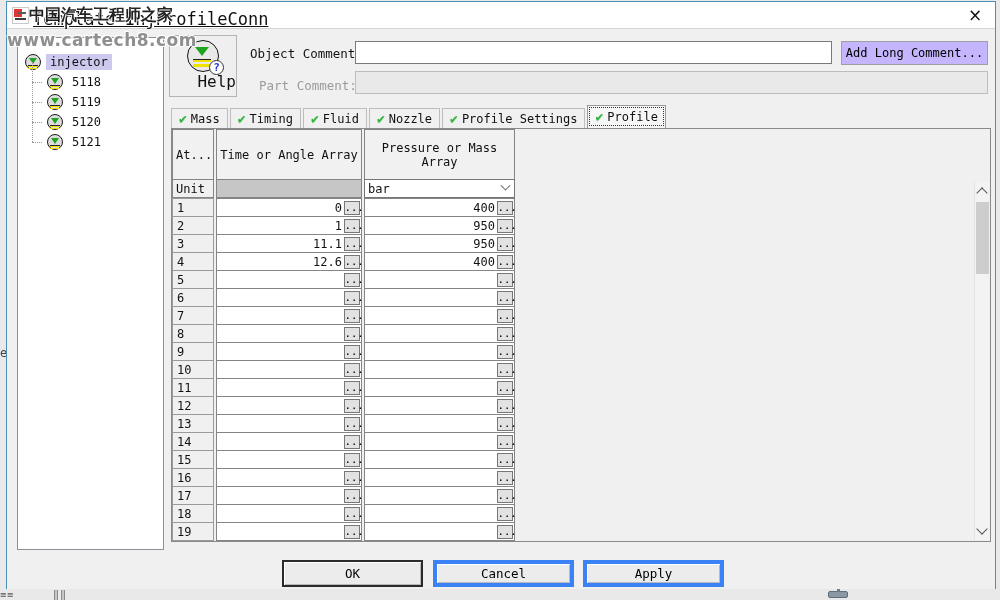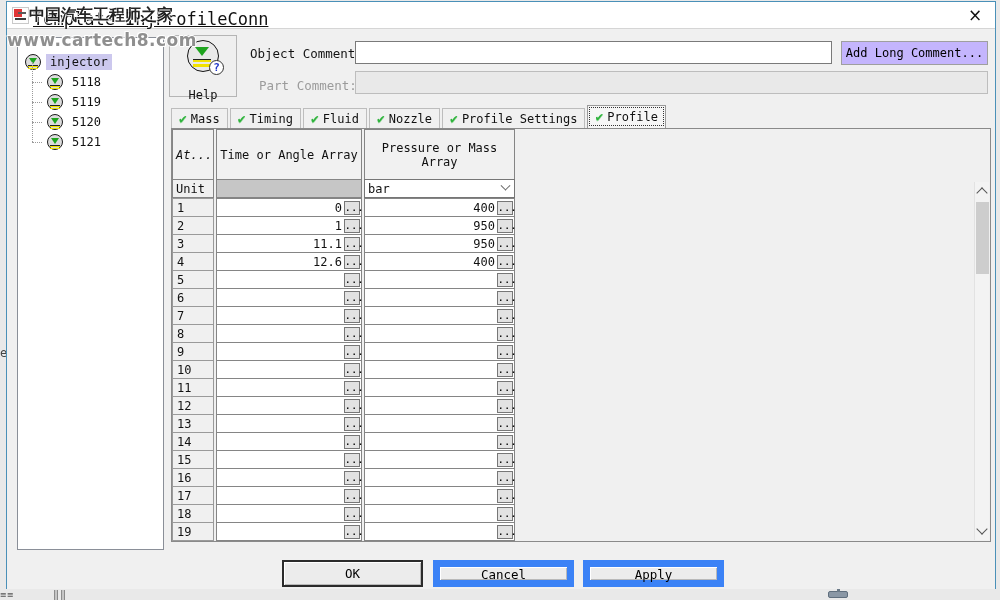--- a/index.html
+++ b/index.html
@@ -47,42 +47,42 @@
   .inj-icon .yb1 { position:absolute; left:2px; top:9.5px; width:10px; height:2px; background:#f2e200; border-top:1px solid #222; }
   .inj-icon .yb2 { position:absolute; left:2px; top:12.5px; width:10px; height:1.5px; background:#f2e200; }
 
   
   .help-btn { position:absolute; left:162px; top:5px; width:68px; height:62px; background:#efefef; border:1px solid #b5b5b5; text-align:center; }
   .help-circle { position:relative; width:32px; height:32px; border:1.6px solid #141414; border-radius:50%; background:#e9e9e9; margin:4px auto 0; }
   .help-circle .tri { position:absolute; left:7px; top:6px; width:0; height:0; border-left:7px solid transparent; border-right:7px solid transparent; border-top:9px solid #1fa41f; }
   .help-circle .yb1 { position:absolute; left:5px; top:18px; width:18px; height:3px; background:#f2e200; border-top:1px solid #222; }
   .help-circle .yb2 { position:absolute; left:5px; top:23px; width:18px; height:2.5px; background:#f2e200; }
   .help-q { position:absolute; right:-6px; bottom:-4px; width:15px; height:15px; background:#fff; border:1px solid #333; border-radius:50%; color:#2238c8; font-weight:bold; font-size:11px; line-height:13px; text-align:center; }
-  .help-label { margin-top:16px; font-size:12px; }
+  .help-label { margin-top:0; font-size:16px;text-align:right; }
 
   .lbl-obj { position:absolute; left:243px; top:16px; font-size:12.5px; color:#141414; }
   .lbl-part { position:absolute; left:252px; top:48px; font-size:12.5px; color:#9b9b9b; }
   .inp-obj { position:absolute; left:348px; top:11px; width:477px; height:23px; background:#fff; border:1px solid #7a7a7a; font:inherit; padding:0 4px; }
   .inp-part { position:absolute; left:348px; top:41px; width:633px; height:23px; background:#e9e9e9; border:1px solid #bdbdbd; font:inherit; padding:0 4px; }
   .btn-longcomment { position:absolute; left:834px; top:11px; width:147px; height:24px; background:#c4b5fd; border:1px solid #9f9f9f; font:inherit; font-size:12px; }
 
   
   .tabbar { position:absolute; left:164px; top:75px; height:23px; display:flex; align-items:flex-end; gap:2px; z-index:2; }
   .tab { display:flex; align-items:center; gap:4px; height:20px; padding:0 7px; background:#f0f0f0; border:1px solid #bdbdbd; border-bottom:none; font-size:12px; white-space:nowrap; }
   .tab.active { height:23px; background:#f6f6f6; border-color:#9a9a9a; outline:1px dotted #333; outline-offset:-3px; }
   .check { color:#2eb33c; font-size:13px; line-height:12px; text-shadow:0 1px 0 #9ad89f; }
 
   
   .pane { position:absolute; left:164px; top:98px; width:820px; height:414px; background:#f0f0f0; border:1px solid #8a8a8a; }
   .grid { position:absolute; left:0px; top:0px; width:343px; }
   .grow { display:flex; gap:2px; margin-top:-1px; }
   .grow:first-child { margin-top:0; }
   .cell { border:1px solid #858585; display:flex; align-items:center; }
   .hrow .cell { height:51px; background:#f1f1f1; justify-content:center; text-align:center; }
-  .hrow .c-at { justify-content:flex-start; padding-left:3px;font-style:italic; }
+  .hrow .c-at { justify-content:flex-start; padding-left:3px; }
   .c-at { width:42px; flex:0 0 42px; }
   .c-time { width:146px; flex:0 0 146px; }
   .c-press { width:151px; flex:0 0 151px; }
   .urow .cell { height:19px; }
   .urow .c-at { background:#f0f0f0; padding-left:3px; }
   .urow .c-time { background:#c6c6c6; }
   .combo { background:#fff; border:1px solid #767676; padding-left:3px; position:relative; }
   .chev { margin-left:auto; margin-right:5px; width:7px; height:7px; border-right:1.6px solid #666; border-bottom:1.6px solid #666; transform:rotate(45deg) translate(-2px,-2px); }
   .drow .cell { height:19px; }
   .drow .num { background:#f0f0f0; border-color:#9a9a9a; padding-left:4px; }
@@ -91,21 +91,21 @@
   .dots { flex:0 0 16px; width:16px; height:14px; margin-right:1px; background:#e2e2e2; border:1px solid #777; font:bold 9px "DejaVu Sans Mono",monospace; line-height:6px; color:#111; letter-spacing:1px; padding:0; }
 
   
   .vscroll { position:absolute; right:1px; top:53px; bottom:1px; width:15px; background:#f3f3f3; border-left:1px solid #e2e2e2; }
   .vs-arrow { position:absolute; left:3px; width:8px; height:8px; border-right:1.8px solid #555; border-bottom:1.8px solid #555; }
   .vs-up { top:7px; transform:rotate(-135deg); }
   .vs-down { bottom:7px; transform:rotate(45deg); }
   .vs-thumb { position:absolute; left:1px; top:20px; width:13px; height:72px; background:#cdcdcd; }
 
   
-  .footer-btn { position:absolute; top:530px; width:141px; height:27px; background:#ececec; border:7px solid #3b82f6; box-shadow:inset 1px 1px 0 #ffffff, inset -1px -1px 0 #b9b9b9; font:inherit; font-size:12.5px; text-align:center; }
+  .footer-btn { position:absolute; top:530px; width:141px; height:27px; background:#ececec; border:4px solid #3b82f6; box-shadow:inset 1px 1px 0 #ffffff, inset -1px -1px 0 #b9b9b9; font:inherit; font-size:12.5px; text-align:center; }
   .btn-ok { left:275px; border:2px solid #2b2b2b; }
   .btn-cancel { left:426px; }
   .btn-apply { left:576px; }
 </style>
 </head>
 <body>
 
 <div class="screen">
 
   <span class="bg-frag-e">e</span>

